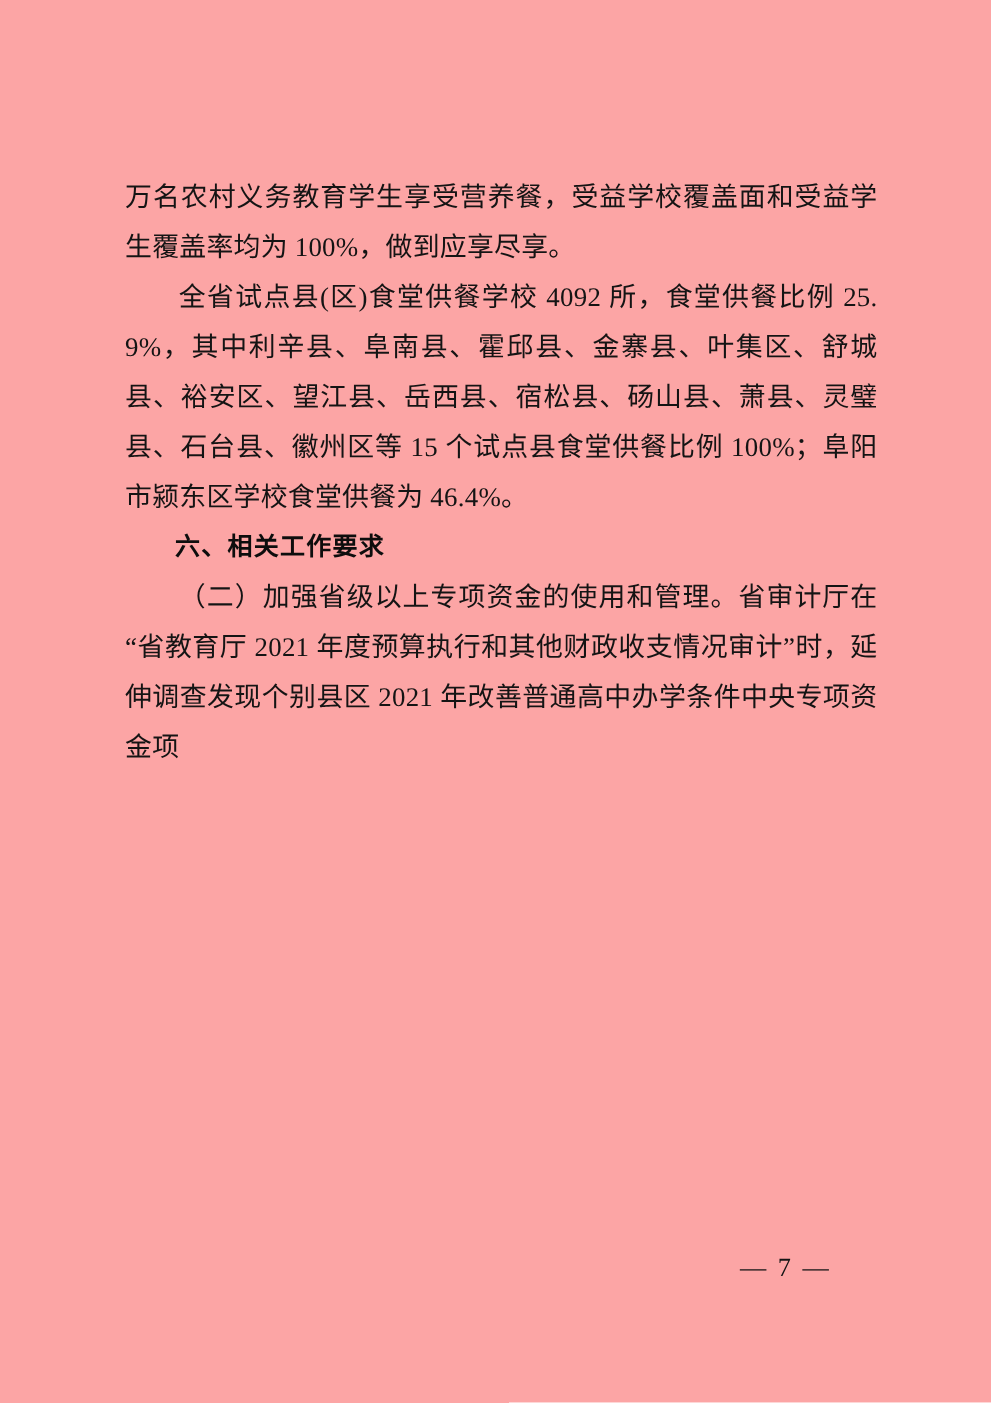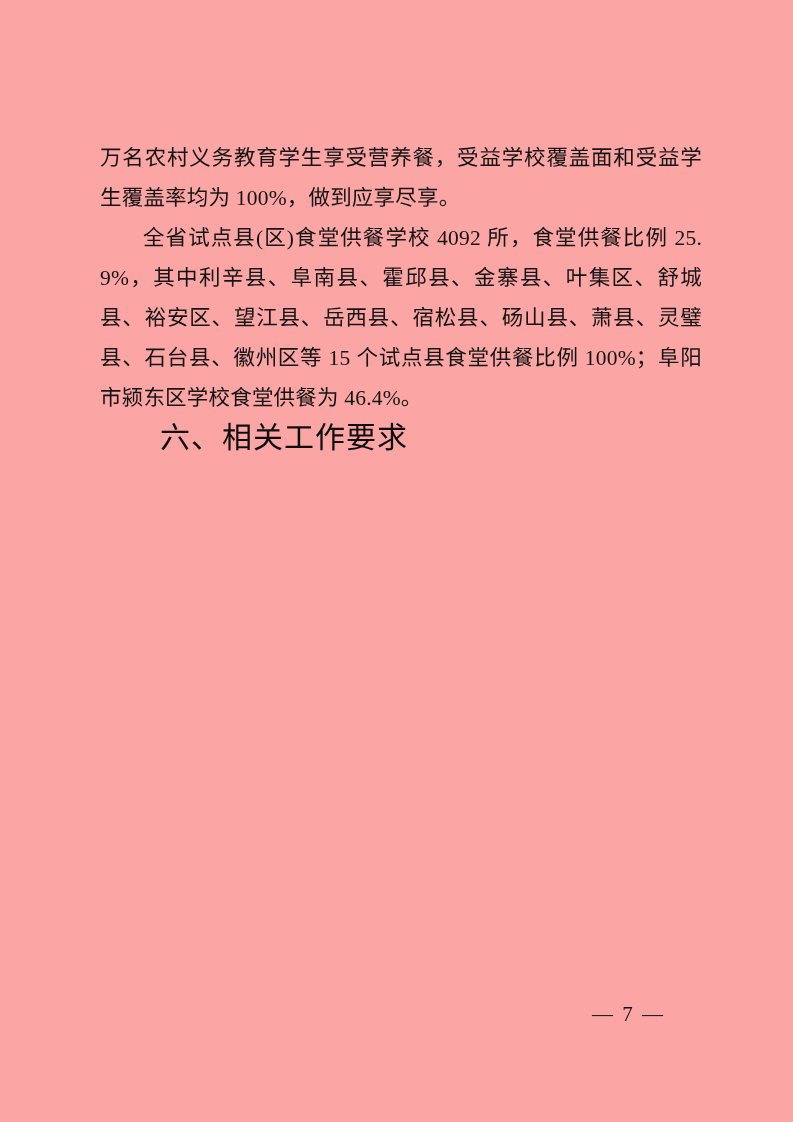--- a/index.html
+++ b/index.html
@@ -30,22 +30,22 @@
     text-justify: inter-ideograph;
     letter-spacing: 0.2px;
     word-break: break-all;
   }
   .para.indent {
     text-indent: 2em;
   }
   .heading {
     margin: 0;
     font-family: "Liberation Sans", "DejaVu Sans", sans-serif;
-    font-weight: normal;
-    font-size: 30px;
+    font-weight: bold;
+    font-size: 20px;
     line-height: 40px;
     text-indent: 2em;
     letter-spacing: 1px;
     color: #0d0d0d;
   }
   .footer {
     position: absolute;
     top: 1000px;
     left: 0;
     width: 665px;
@@ -57,15 +57,16 @@
   }
 </style>
 </head>
 <body>
 
 <div class="page">
   <div class="content">
     <p class="para">万名农村义务教育学生享受营养餐，受益学校覆盖面和受益学生覆盖率均为 100%，做到应享尽享。</p>
     <p class="para indent">全省试点县(区)食堂供餐学校 4092 所，食堂供餐比例 25.9%，其中利辛县、阜南县、霍邱县、金寨县、叶集区、舒城县、裕安区、望江县、岳西县、宿松县、砀山县、萧县、灵璧县、石台县、徽州区等 15 个试点县食堂供餐比例 100%；阜阳市颍东区学校食堂供餐为 46.4%。</p>
     <h2 class="heading">六、相关工作要求</h2>
+    <p class="para indent">（二）加强省级以上专项资金的使用和管理。省审计厅在“省教育厅 2021 年度预算执行和其他财政收支情况审计”时，延伸调查发现个别县区 2021 年改善普通高中办学条件中央专项资金项</p>
   </div>
   <div class="footer">— 7 —</div>
 </div>
 
 </body></html>

